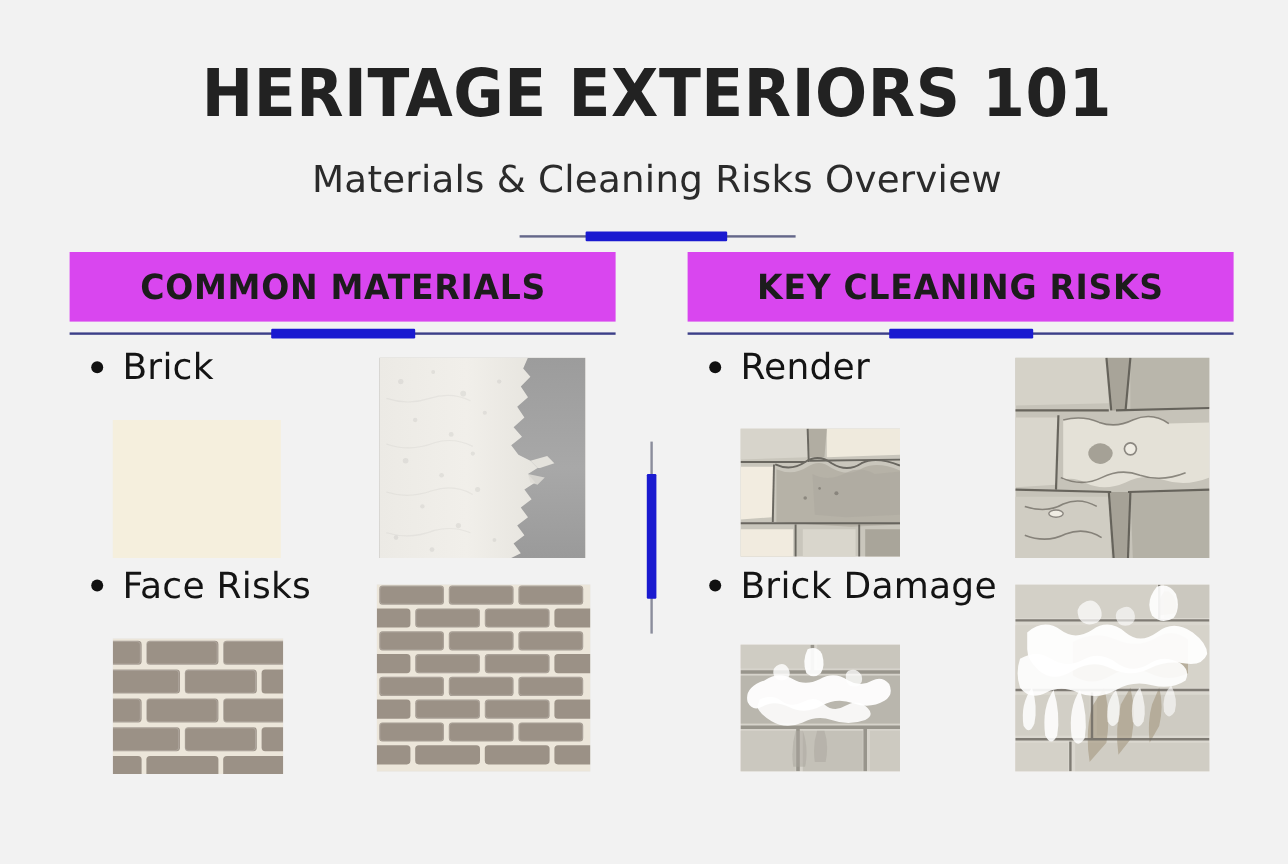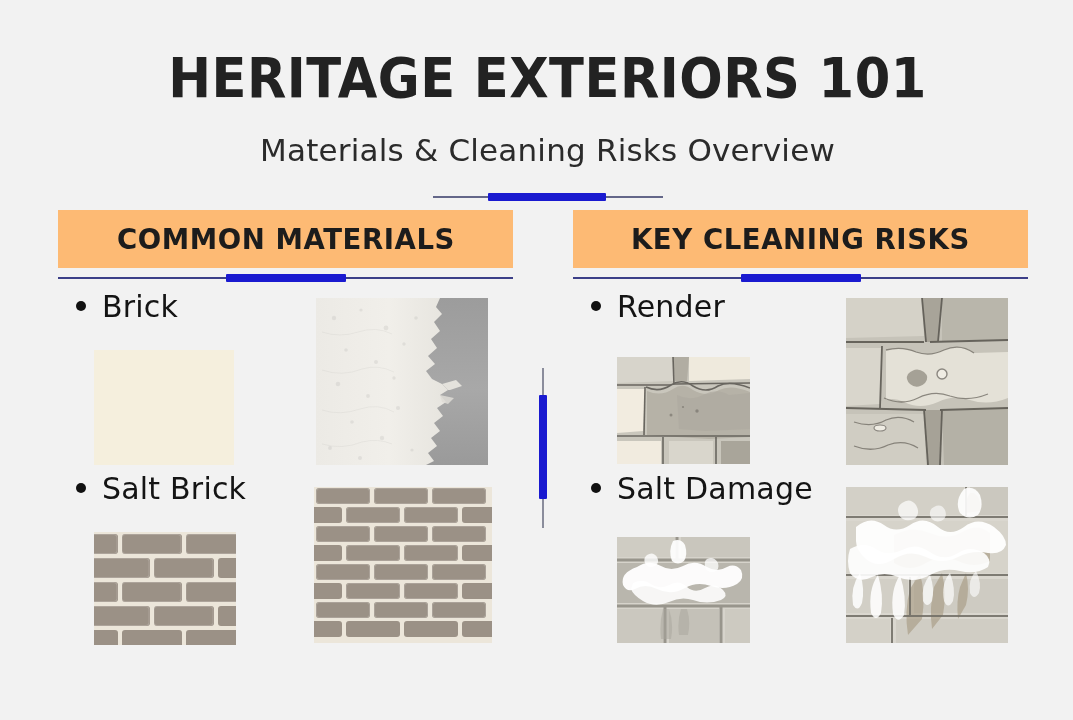--- a/index.html
+++ b/index.html
@@ -74,21 +74,21 @@
     top: 210px;
     width: 455px;
   }
   .column.left  { left: 58px; }
   .column.right { left: 573px; }
 
   .section-head {
     position: relative;
     width: 455px;
     height: 58px;
-    background: #fdba74;
+    background: #d946ef;
     display: flex;
     align-items: center;
     justify-content: center;
   }
   .section-head .section-title {
     font-size: 29px;
     font-weight: bold;
     color: #1c1c1c;
     letter-spacing: 0.6px;
     font-family: "DejaVu Sans", sans-serif;
@@ -198,21 +198,21 @@
   <div class="item">
     <div class="item-label">
       <span class="bullet-dot"></span>
       <span class="item-text">Brick</span>
     </div>
   </div>
 
   <div class="item">
     <div class="item-label" style="margin-top:136px;">
       <span class="bullet-dot"></span>
-      <span class="item-text">Salt Brick</span>
+      <span class="item-text">Face Risks</span>
     </div>
   </div>
 </div>
 
 <div class="column right">
   <div class="section-head">
     <span class="section-title">KEY CLEANING RISKS</span>
   </div>
   <div class="head-rule">
     <div class="thin"></div>
@@ -222,21 +222,21 @@
   <div class="item">
     <div class="item-label">
       <span class="bullet-dot"></span>
       <span class="item-text">Render</span>
     </div>
   </div>
 
   <div class="item">
     <div class="item-label" style="margin-top:136px;">
       <span class="bullet-dot"></span>
-      <span class="item-text">Salt Damage</span>
+      <span class="item-text">Brick Damage</span>
     </div>
   </div>
 </div>
 
 <div class="accent-v">
   <div class="thin"></div>
   <div class="thick"></div>
 </div>
 
 <div class="tile swatch-plain" style="left:94px; top:350px; width:140px; height:115px;"></div>

